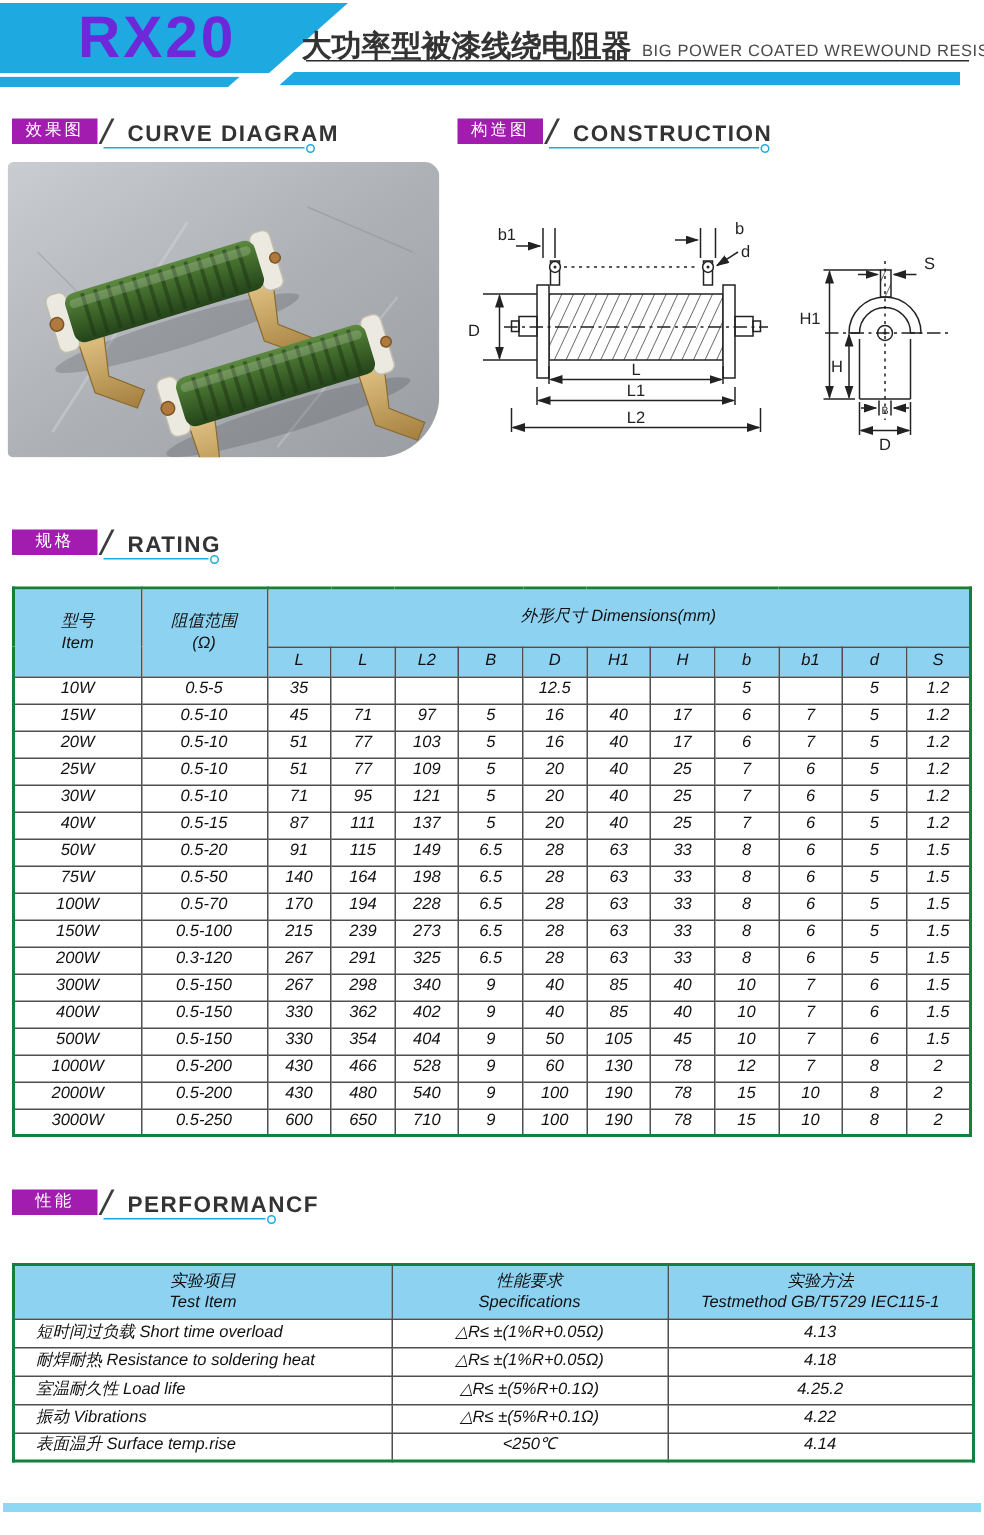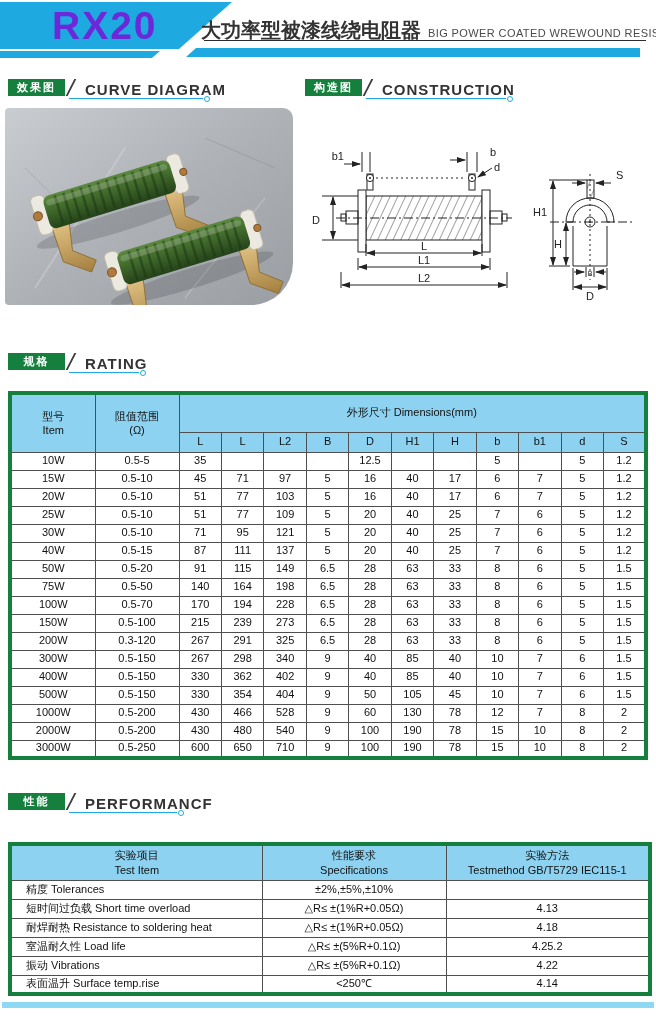--- a/index.html
+++ b/index.html
@@ -30,43 +30,43 @@
     clip-path:polygon(0 0,160px 0,152px 7px,0 7px);
   }
   .hdr-stripe {
     position:absolute; left:186px; top:48px; width:454px; height:9px; background:#1ea9e1;
     clip-path:polygon(10px 0,454px 0,454px 9px,0 9px);
   }
 
   
   .sec { position:absolute; height:24px; }
   .sec-box {
-    position:absolute; left:0; top:0; width:57px; height:17px; background:#15803d;
-    color:#fff; font-size:11px; font-weight:bold; text-align:center;
+    position:absolute; left:0; top:0; width:57px; height:17px; background:#a21caf;
+    color:#fff; font-size:11px; font-weight:normal; text-align:center;
     line-height:17px; letter-spacing:2px;
   }
   .sec-slash { position:absolute; left:62px; top:0; width:2px; height:17px; background:#3c3c3c; transform:skewX(-27deg); }
   .sec-label { position:absolute; left:77px; top:2px; font-size:15px; font-weight:bold; color:#333; letter-spacing:1px; white-space:nowrap; }
   .sec-line { position:absolute; left:61px; top:19px; height:1px; background:#1ea9e1; }
   .sec-dot { position:absolute; top:17px; width:4px; height:4px; border:1px solid #1ea9e1; border-radius:50%; background:#fff; }
 
   
   .photo {
     position:absolute; left:5px; top:108px; width:288px; height:197px;
     border-radius:4px 10px 42px 4px; overflow:hidden;
   }
 
   
   .construction { position:absolute; left:300px; top:140px; width:356px; height:176px; }
   .construction text { font-family:"Liberation Sans",sans-serif; fill:#222; }
 
   
   table.sheet {
     position:absolute; left:8px; border-collapse:collapse; table-layout:fixed;
-    font-size:11px; color:#111; border:4px solid #15803d;
+    font-size:11px; color:#111; border:2px solid #15803d;font-style:italic;
   }
   table.sheet th, table.sheet td {
     border:1px solid #4f4f4f; text-align:center; padding:0; overflow:hidden;
     font-weight:normal; line-height:1.25;
   }
   table.sheet th { background:#8dd3f1; }
   #rating-table { top:391px; width:640px; }
   #rating-table tr.hrow1 { height:39px; }
   #rating-table tr.hrow2 { height:20px; }
   #rating-table tbody tr { height:18px;padding-left:32px; }
@@ -623,25 +623,20 @@
           <div>Specifications</div>
         </th>
         <th class="th-2line">
           <div>实验方法</div>
           <div>Testmethod GB/T5729 IEC115-1</div>
         </th>
       </tr>
     </thead>
     <tbody id="perf-body">
         <tr>
-          <td>精度 Tolerances</td>
-          <td>±2%,±5%,±10%</td>
-          <td></td>
-        </tr>
-        <tr>
           <td>短时间过负载 Short time overload</td>
           <td>△R≤ ±(1%R+0.05Ω)</td>
           <td>4.13</td>
         </tr>
         <tr>
           <td>耐焊耐热 Resistance to soldering heat</td>
           <td>△R≤ ±(1%R+0.05Ω)</td>
           <td>4.18</td>
         </tr>
         <tr>

